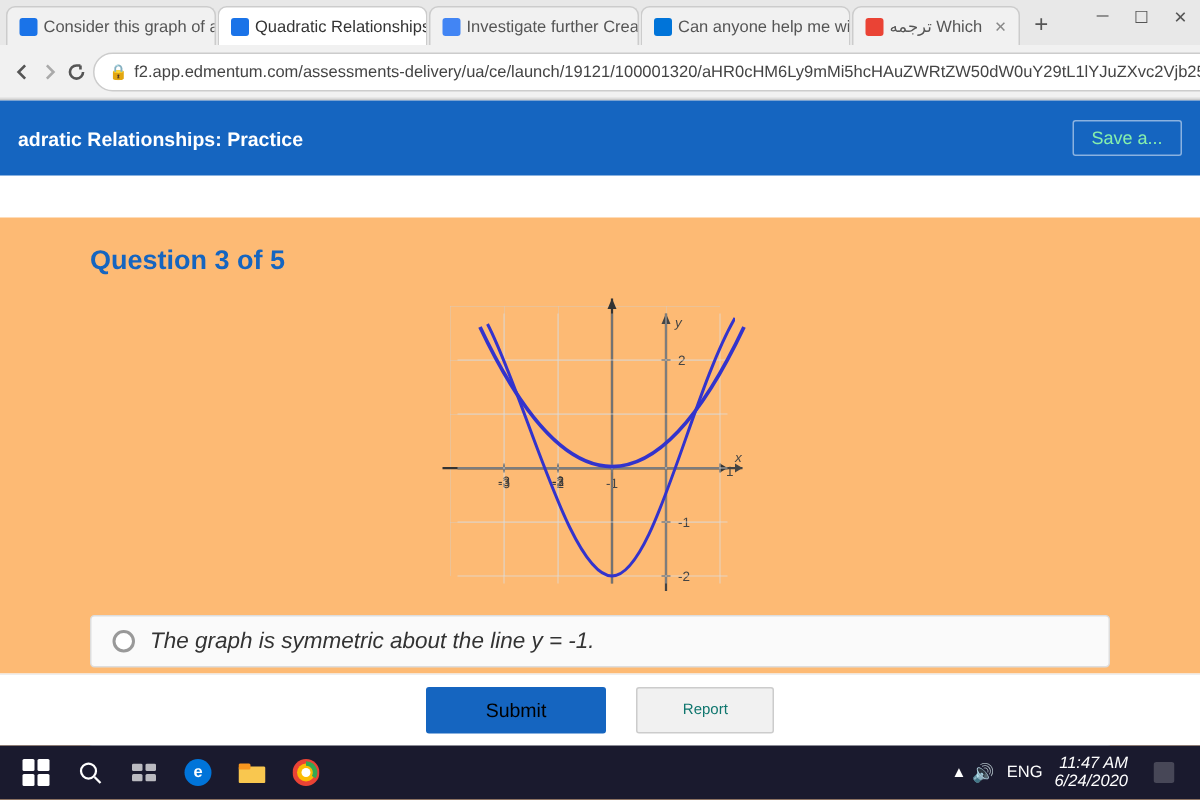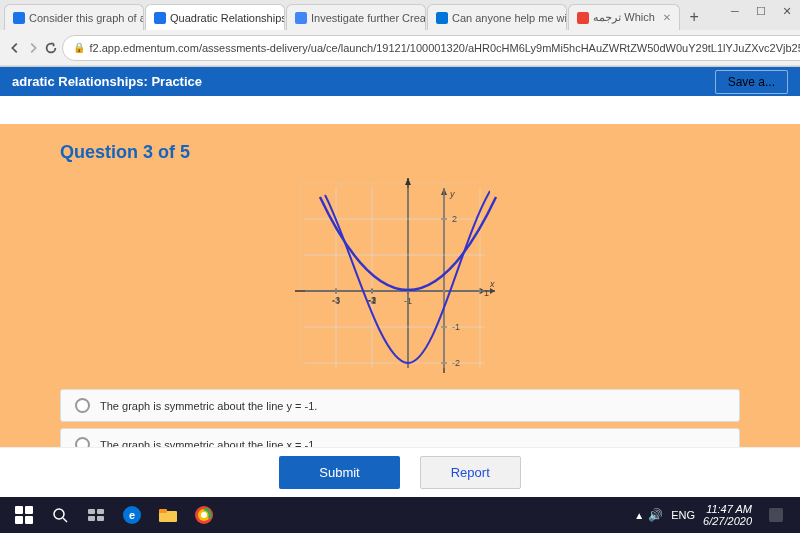--- a/index.html
+++ b/index.html
@@ -20,43 +20,43 @@
     .win-btn { width: 26px; height: 22px; display: flex; align-items: center; justify-content: center; font-size: 11px; color: #555; cursor: pointer; }
 
     .nav-bar { display: flex; align-items: center; height: 36px; background: #f1f1f1; padding: 4px 8px; gap: 4px; border-bottom: 1px solid #ddd; }
     .nav-btn { width: 26px; height: 26px; display: flex; align-items: center; justify-content: center; color: #555; cursor: pointer; border-radius: 50%; }
     .nav-btn svg { width: 14px; height: 14px; }
     .address-bar { flex: 1; height: 26px; background: #fff; border: 1px solid #ccc; border-radius: 13px; display: flex; align-items: center; padding: 0 10px; font-size: 11px; color: #444; gap: 4px; }
     .address-bar .secure-icon { color: #1a73e8; font-size: 10px; }
     .address-text { flex: 1; overflow: hidden; text-overflow: ellipsis; white-space: nowrap; }
 
     
-    .app-header { background: #1565c0; color: #fff; height: 29px; display: flex; align-items: center; justify-content: space-between; padding: 0 12px; }
+    .app-header { background: #1565c0; color: #fff; height: 50px; display: flex; align-items: center; justify-content: space-between; padding: 0 12px; }
     .app-title { font-size: 13px; font-weight: bold; }
-    .save-btn { background: #1565c0; border: 1px solid rgba(255,255,255,0.5); color: #000000; padding: 4px 12px; font-size: 12px; cursor: pointer; border-radius: 2px; margin-left: 13px; }
+    .save-btn { background: #1565c0; border: 1px solid rgba(255,255,255,0.5); color: #86efac; padding: 4px 12px; font-size: 12px; cursor: pointer; border-radius: 2px; margin-left: 13px; }
 
     
     .content { padding: 18px 60px; background: #fdba74; height: calc(533px - 30px - 36px - 34px); overflow: hidden; margin-top: 28px; }
     .question-title { color: #1565c0; font-size: 18px; font-weight: bold; margin-bottom: 10px; }
     .instruction { color: #333; font-size: 13px; margin-bottom: 4px; }
     .question-text { color: #333; font-size: 13px; margin-bottom: 12px; }
 
     
     .graph-container { display: flex; justify-content: center; margin-bottom: 16px; }
 
     
     .options { display: flex; flex-direction: column; gap: 6px; }
     .option { display: flex; align-items: center; gap: 10px; border: 1px solid #ddd; border-radius: 3px; padding: 8px 14px; cursor: pointer; background: #fafafa; }
     .radio { width: 15px; height: 15px; border: 2px solid #999; border-radius: 50%; flex-shrink: 0; background: #fff; }
-    .option-text { font-size: 11px; color: #333; }
+    .option-text { font-size: 15px; color: #333; font-style: italic; }
 
     
     .bottom-bar { display: flex; justify-content: center; gap: 20px; padding: 8px; background: #fff; border-top: 1px solid #eee; position: absolute; bottom: 36px; left: 0; right: 0; }
-    .submit-btn { background: #1565c0; color: #ffffff; border: none; padding: 8px 40px; font-size: 13px; cursor: pointer; border-radius: 2px; }
-    .report-btn { background: #f1f1f1; color: #1d4ed8; border: 1px solid #ccc; padding: 8px 30px; font-size: 13px; cursor: pointer; border-radius: 2px; }
+    .submit-btn { background: #1565c0; color: #000000; border: none; padding: 8px 40px; font-size: 13px; cursor: pointer; border-radius: 2px; }
+    .report-btn { background: #f1f1f1; color: #0f766e; border: 1px solid #ccc; padding: 8px 30px; font-size: 10px; cursor: pointer; border-radius: 2px; }
 
     
     .taskbar { position: absolute; bottom: 0; left: 0; right: 0; height: 36px; background: #1a1a2e; display: flex; align-items: center; justify-content: space-between; padding: 0 8px; }
     .taskbar-left { display: flex; align-items: center; gap: 4px; }
     .taskbar-btn { width: 32px; height: 32px; display: flex; align-items: center; justify-content: center; cursor: pointer; }
     .win-icon { width: 18px; height: 18px; display: grid; grid-template-columns: 1fr 1fr; gap: 2px; }
     .win-sq { background: #fff; border-radius: 1px; }
     .edge-icon { width: 18px; height: 18px; background: #0074d9; border-radius: 50%; display: flex; align-items: center; justify-content: center; color: #fff; font-size: 11px; font-weight: bold; }
     .taskbar-right { display: flex; align-items: center; gap: 8px; color: #fff; font-size: 11px; }
     .taskbar-clock { text-align: right; font-style: italic; }
@@ -285,21 +285,21 @@
     </div>
   </div>
   <div class="taskbar-right">
     <div class="taskbar-icons">
       <span style="color:#fff; font-size:10px;">▲</span>
       <span style="font-size:12px; color:#fff;">🔊</span>
     </div>
     <span style="font-size:11px;">ENG</span>
     <div class="taskbar-clock">
       <div>11:47 AM</div>
-      <div>6/27/2020</div>
+      <div>6/24/2020</div>
     </div>
     <div class="taskbar-btn">
       <svg width="14" height="14" viewBox="0 0 14 14">
         <rect x="0" y="0" width="14" height="14" rx="2" fill="rgba(255,255,255,0.2)"></rect>
       </svg>
     </div>
   </div>
 </div>
 
 </body></html>

